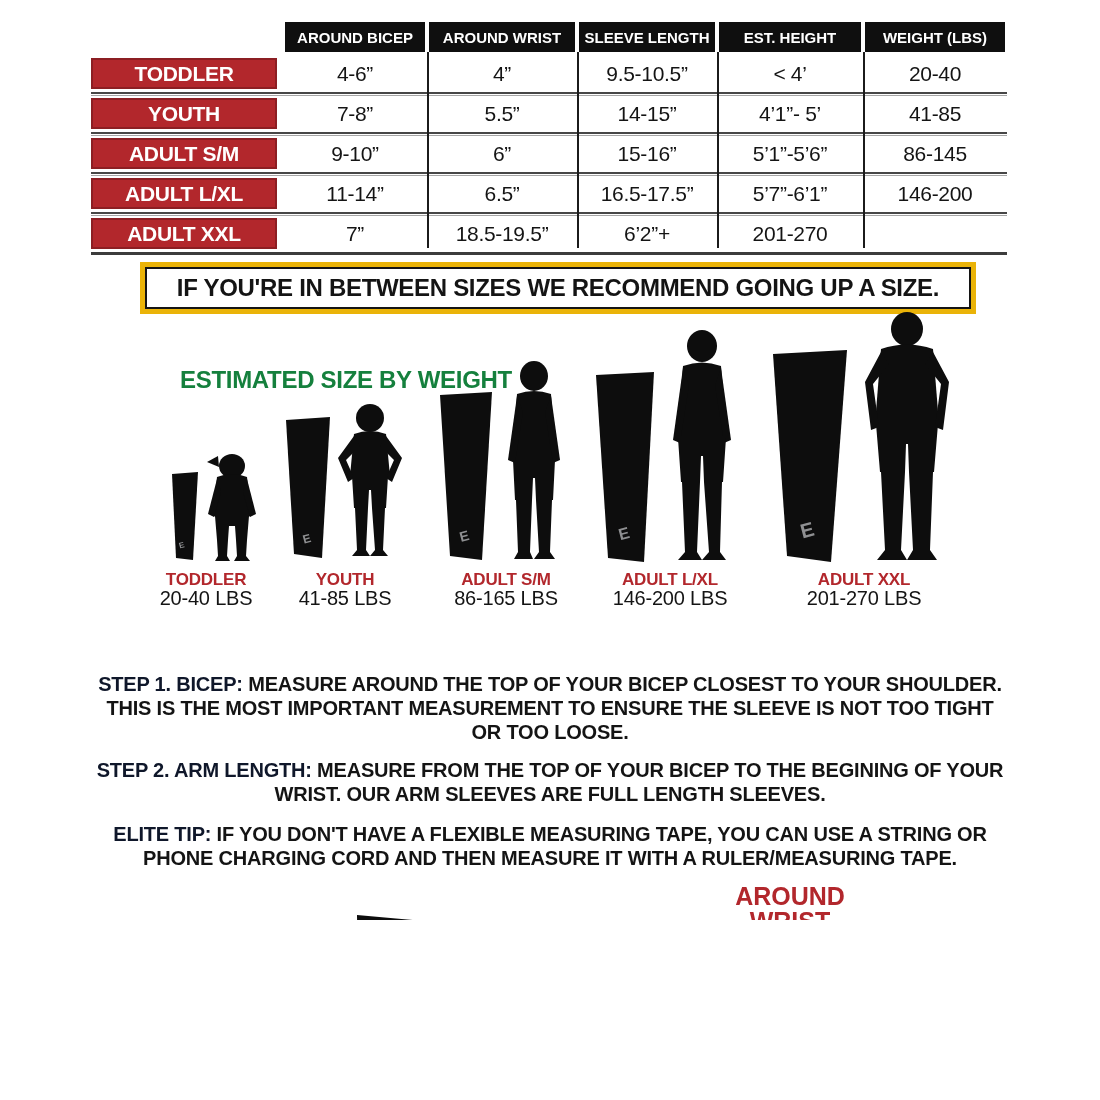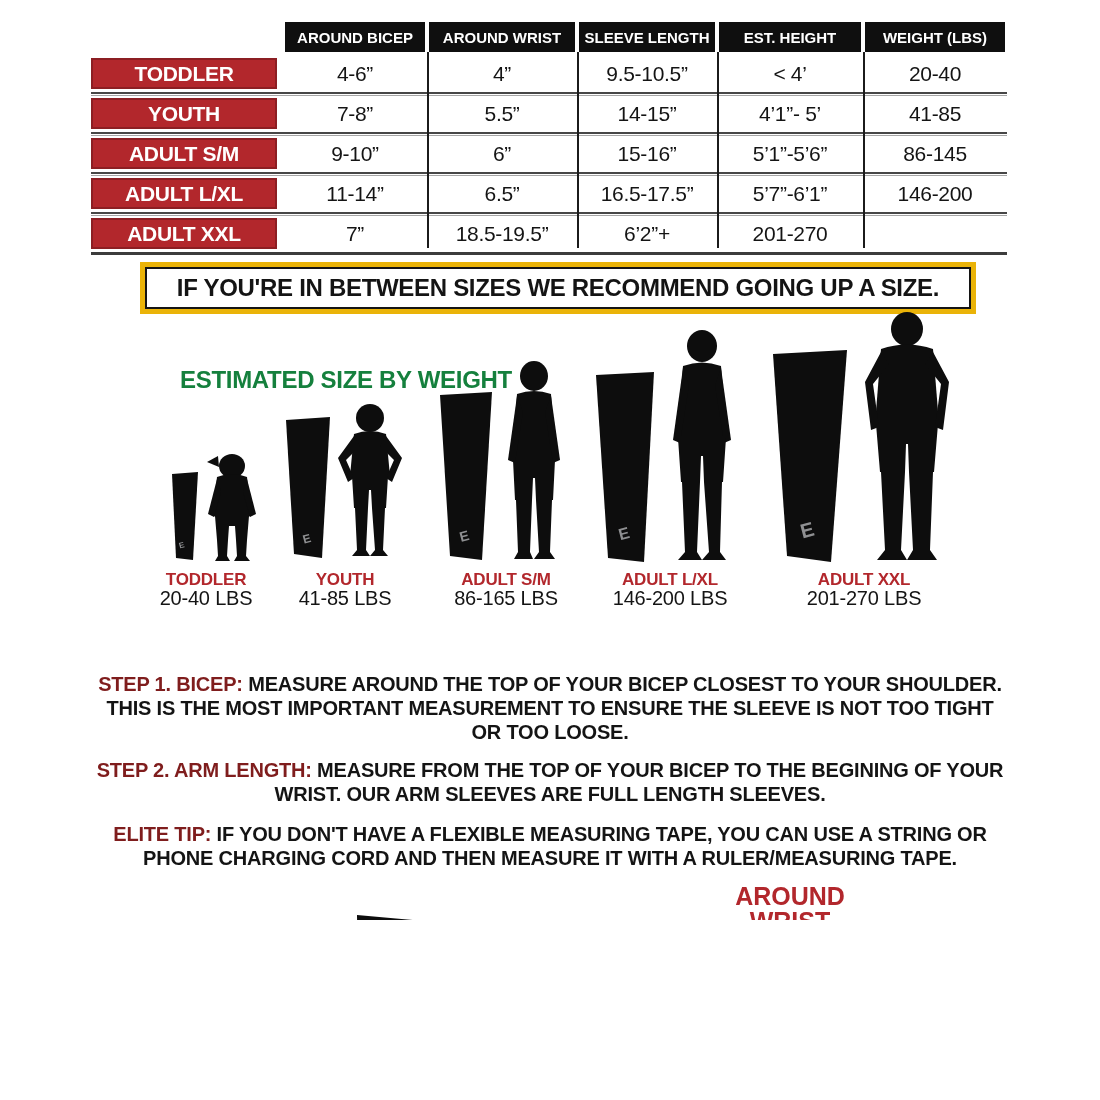--- a/index.html
+++ b/index.html
@@ -26,21 +26,21 @@
   .est-title{position:absolute;left:180px;top:333px;font-size:24px;font-weight:bold;letter-spacing:-0.3px;color:#15803d;margin-top:33px;}
   .fig{position:absolute;}
   .slabel{position:absolute;top:570px;width:160px;text-align:center;line-height:19px;}
   .slabel .nm{color:#b2272c;font-weight:bold;font-size:17px;display:block;letter-spacing:-0.2px;}
   .slabel .wt{color:#141414;font-weight:normal;font-size:20px;display:block;letter-spacing:-0.2px;}
   
   .htm{position:absolute;left:50%;transform:translateX(-50%);top:600px;color:#b2272c;font-weight:bold;
        font-size:54px;letter-spacing:0.5px;border-bottom:4px solid #b2272c;padding:0 6px 2px 6px;white-space:nowrap;}
   .step{position:absolute;left:40px;width:1020px;text-align:center;font-weight:bold;font-size:20px;line-height:24px;
         color:#141414;white-space:pre-line;letter-spacing:-0.2px;}
-  .step .lead{color:#7f1d1d;}
+  .step .lead{color:#0f172a;}
   
   .dg-red{color:#b2272c;font-weight:bold;text-align:center;position:absolute;white-space:pre-line;}
   .ab-label{left:170px;top:942px;width:135px;font-size:25px;line-height:25px;}
   .ab-note{position:absolute;left:170px;top:996px;width:135px;text-align:center;font-size:13px;line-height:15px;
            font-weight:bold;color:#141414;white-space:pre-line;}
   .aw-label{left:725px;top:884px;width:130px;font-size:25px;line-height:25px;}
   .mline{position:absolute;left:357px;top:1051px;width:411px;height:15px;border-left:3px solid #b2272c;border-right:3px solid #b2272c;
          background:linear-gradient(to bottom,transparent 0 6px,#b2272c 6px 9px,transparent 9px);}
   .sl-label{left:357px;top:1066px;width:411px;font-size:26px;line-height:28px;}
   svg text.logo{fill:#8f9092;font-weight:bold;font-family:"Liberation Sans",sans-serif;}

